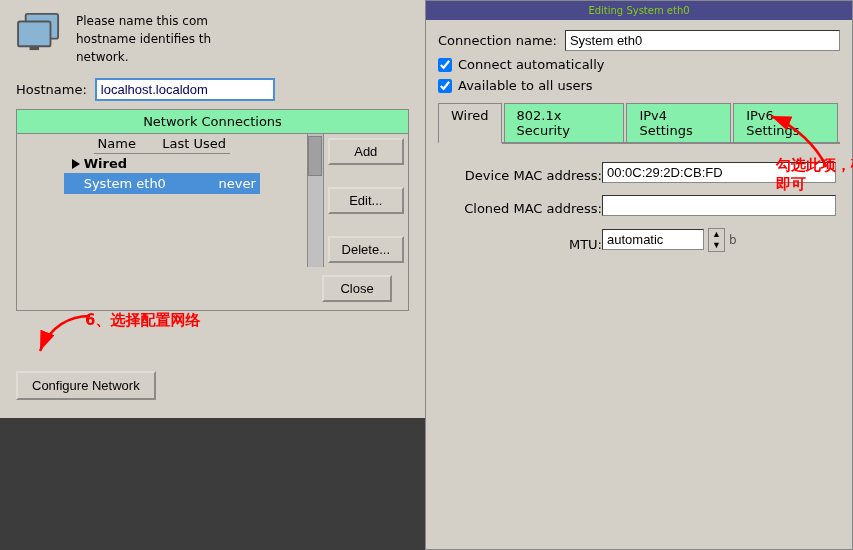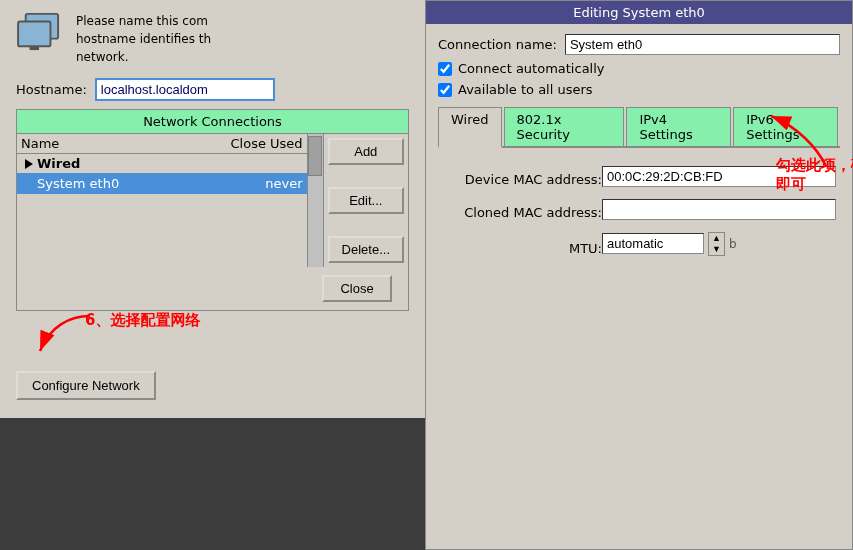--- a/index.html
+++ b/index.html
@@ -83,20 +83,21 @@
 
     .nc-body {
       display: flex;
       flex: 1;
     }
 
     .nc-list-area {
       flex: 1;
       display: flex;
       flex-direction: column;
+      align-items: center;
     }
 
     .nc-list-header {
       display: flex;
       border-bottom: 1px solid #888;
       background: #d4d0c8;
       padding: 2px 4px;
     }
 
     .nc-list-header-name {
@@ -228,23 +229,23 @@
       width: 428px;
       height: 550px;
       background: #d4d0c8;
       border: 1px solid #888;
       display: flex;
       flex-direction: column;
     }
 
     .dialog-titlebar {
       background: #4a4a8a;
-      color: #ffffff;
+      color: #84cc16;
       padding: 4px 8px;
-      font-size: 13px;
+      font-size: 10px;
       text-align: center;
     }
 
     .dialog-body {
       flex: 1;
       padding: 10px 12px;
       display: flex;
       flex-direction: column;
       gap: 6px;
     }
@@ -416,21 +417,21 @@
     <span>Hostname:</span>
     <input class="hostname-input" type="text" value="localhost.localdom" style="">
   </div>
 
   <div class="network-connections-box">
     <div class="nc-title">Network Connections</div>
     <div class="nc-body">
       <div class="nc-list-area">
         <div class="nc-list-header">
           <span class="nc-list-header-name">Name</span>
-          <span class="nc-list-header-lastused">Close Used</span>
+          <span class="nc-list-header-lastused">Last Used</span>
         </div>
         <div class="nc-scroll-area">
           <ul class="nc-list">
             <li class="nc-group-header">
               <span class="triangle-right"></span>
               <span>Wired</span>
             </li>
             <li class="nc-list-item selected">
               <span class="nc-item-name">System eth0</span>
               <span class="nc-item-lastused">never</span>

